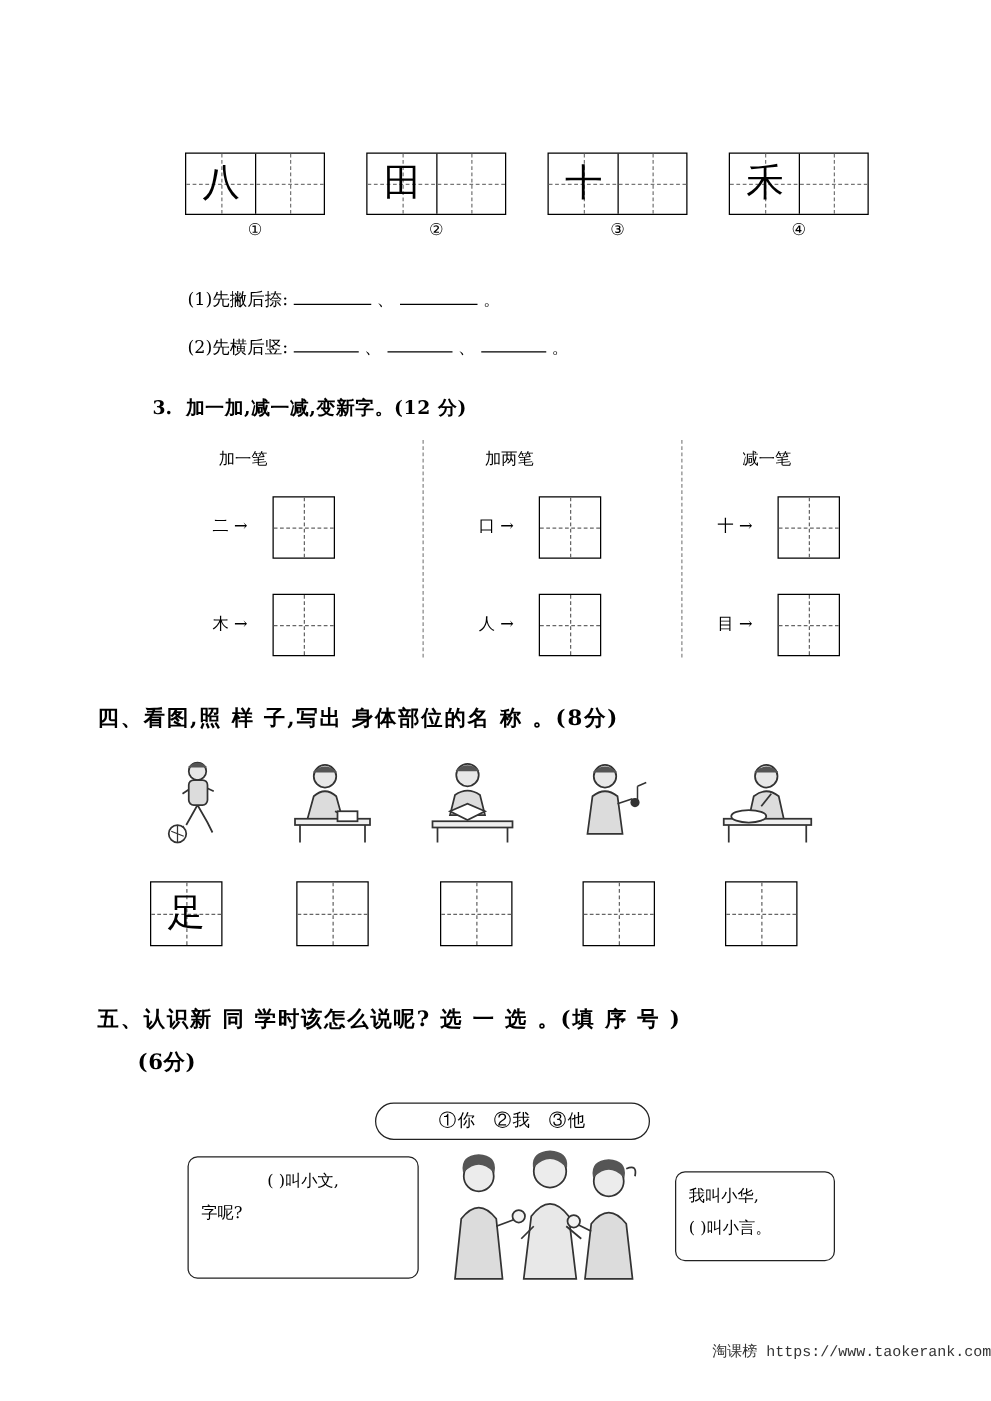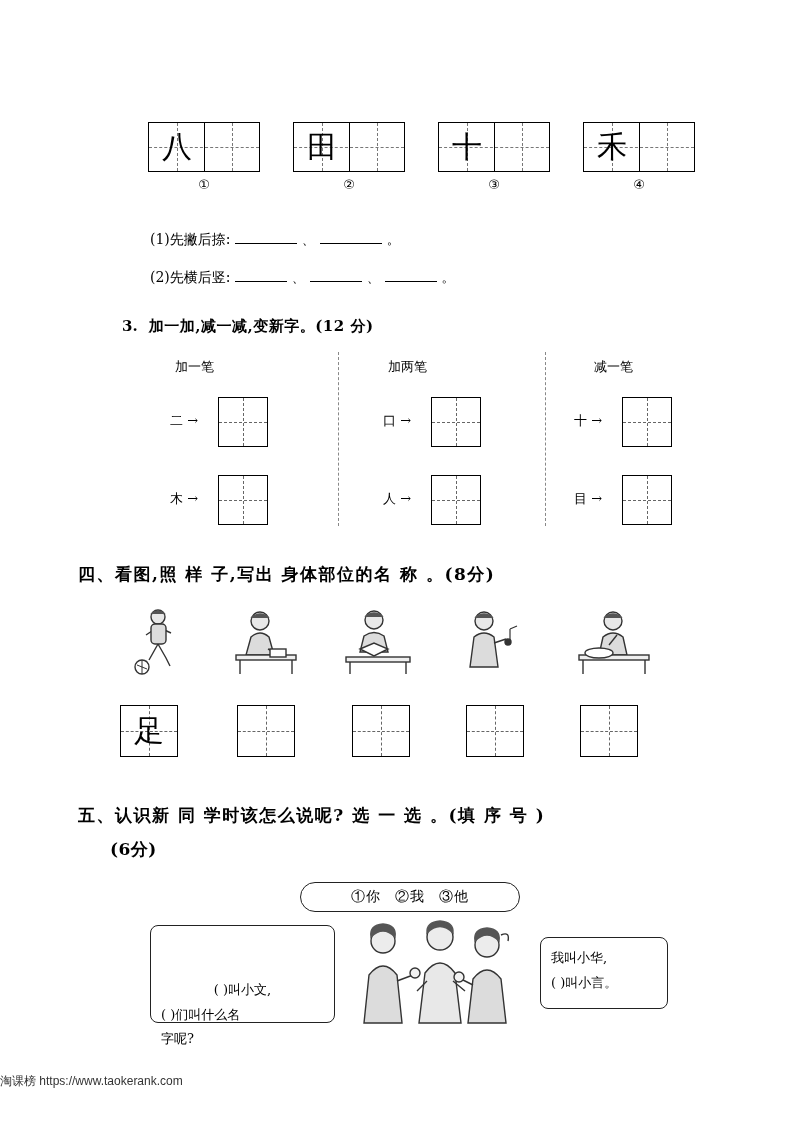--- a/index.html
+++ b/index.html
@@ -130,22 +130,22 @@
     display: flex;
     align-items: center;
     justify-content: center;
     gap: 14px;
     letter-spacing: 1px;
   }
 
   .footer {
     position: absolute;
     width: 100%;
-    text-align: left;
-    font-family: Liberation Sans, sans-serif;
+    text-align: right;
+    font-family: Liberation Mono, monospace;
     font-size: 12px;
     color: #333;
   }
 
   .blank-ul { border-bottom: 1px solid #000; display: inline-block; }
 </style>
 </head>
 <body>
 
 <div class="page">
@@ -402,22 +402,21 @@
   <div class="q-head" style="position:absolute; left:78px; top:804px; font-size:17px; letter-spacing:1.5px;">五、认识新 同 学时该怎么说呢? 选 一 选 。(填 序 号 )</div>
   <div class="q-head" style="position:absolute; left:110px; top:838px; font-size:17px;">(6分)</div>
 
   <div class="pill" style="left:300px; top:882px; width:220px; height:30px;">
     <span>①你</span>
     <span>②我</span>
     <span>③他</span>
   </div>
 
   <div class="bubble" style="left:150px; top:925px; width:185px; height:98px;">
-    <div style="text-align:center;margin-top:44px;">(    )叫小文,</div>
-    <div>(    )们叫什么名</div>
+    <div style="text-align:center;">(    )叫小文,</div>
     <div>字呢?</div>
   </div>
 
   <div class="bubble" style="left:540px; top:937px; width:128px; height:72px;">
     <div>我叫小华,</div>
     <div>(    )叫小言。</div>
   </div>
 
   <div class="pic" style="position:absolute; left:345px; top:915px; width:185px; height:115px;">
     <svg viewBox="0 0 185 115" width="185" height="115">

